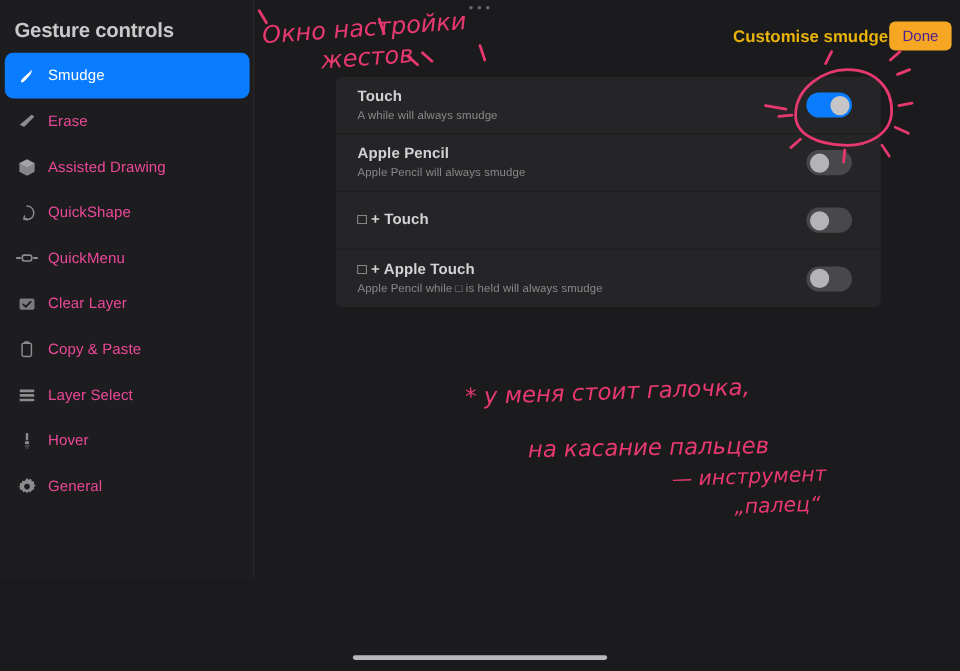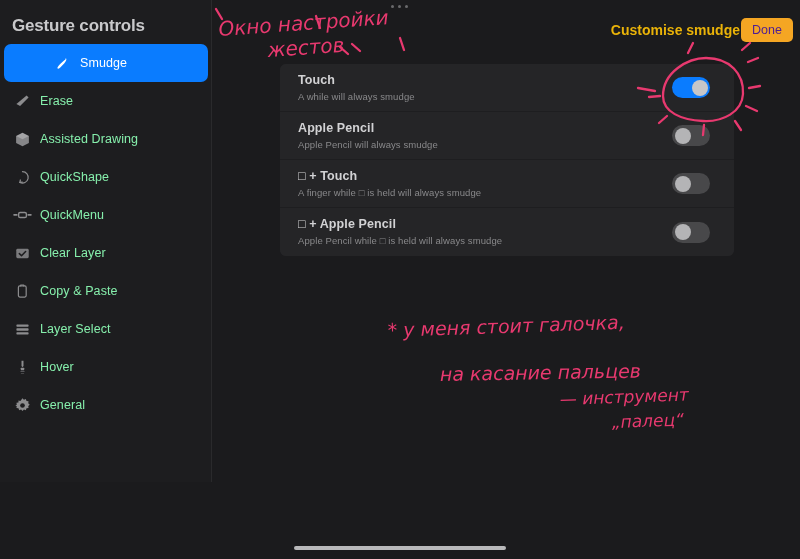--- a/index.html
+++ b/index.html
@@ -30,29 +30,29 @@
   #sidebar-list {
     position: absolute; left: 0; top: 44px; width: 212px;
   }
   .side-item {
     position: relative;
     height: 38px; margin: 0 4px 0 4px;
     display: flex; align-items: center;
     border-radius: 7px;
     cursor: pointer;
   }
-  .side-item.active { background: #0a7cff; padding-left: 40px; }
+  .side-item.active { background: #0a7cff; }
   .side-ico {
     width: 36px; min-width: 36px;
     display: flex; align-items: center; justify-content: center;
     color: #8c8c8e;
   }
   .side-item.active .side-ico { color: #ffffff; }
   .side-label {
-    font-size: 12.5px; color: #86efac; letter-spacing: 0.1px;
+    font-size: 12.5px; color: #ec4899; letter-spacing: 0.1px;
   }
   .side-item.active .side-label { color: #ffffff; }
   .side-ico svg { display: block; }
 
   
   #dots {
     position: absolute; left: 391px; top: 5px;
     display: flex; gap: 4px;
   }
   #dots span {
@@ -259,29 +259,28 @@
           <div class="row-title">Apple Pencil</div>
           <div class="row-sub">Apple Pencil will always smudge</div>
         </div>
         <div class="toggle">
           <div class="knob"></div>
         </div>
       </div>
       <div class="row">
         <div class="row-text">
           <div class="row-title">□ + Touch</div>
-          <div class="row-sub">A finger while □ is held will always smudge</div>
         </div>
         <div class="toggle">
           <div class="knob"></div>
         </div>
       </div>
       <div class="row">
         <div class="row-text">
-          <div class="row-title">□ + Apple Pencil</div>
+          <div class="row-title">□ + Apple Touch</div>
           <div class="row-sub">Apple Pencil while □ is held will always smudge</div>
         </div>
         <div class="toggle">
           <div class="knob"></div>
         </div>
       </div>
     </div>
 
   <div id="home-bar"></div>
 

